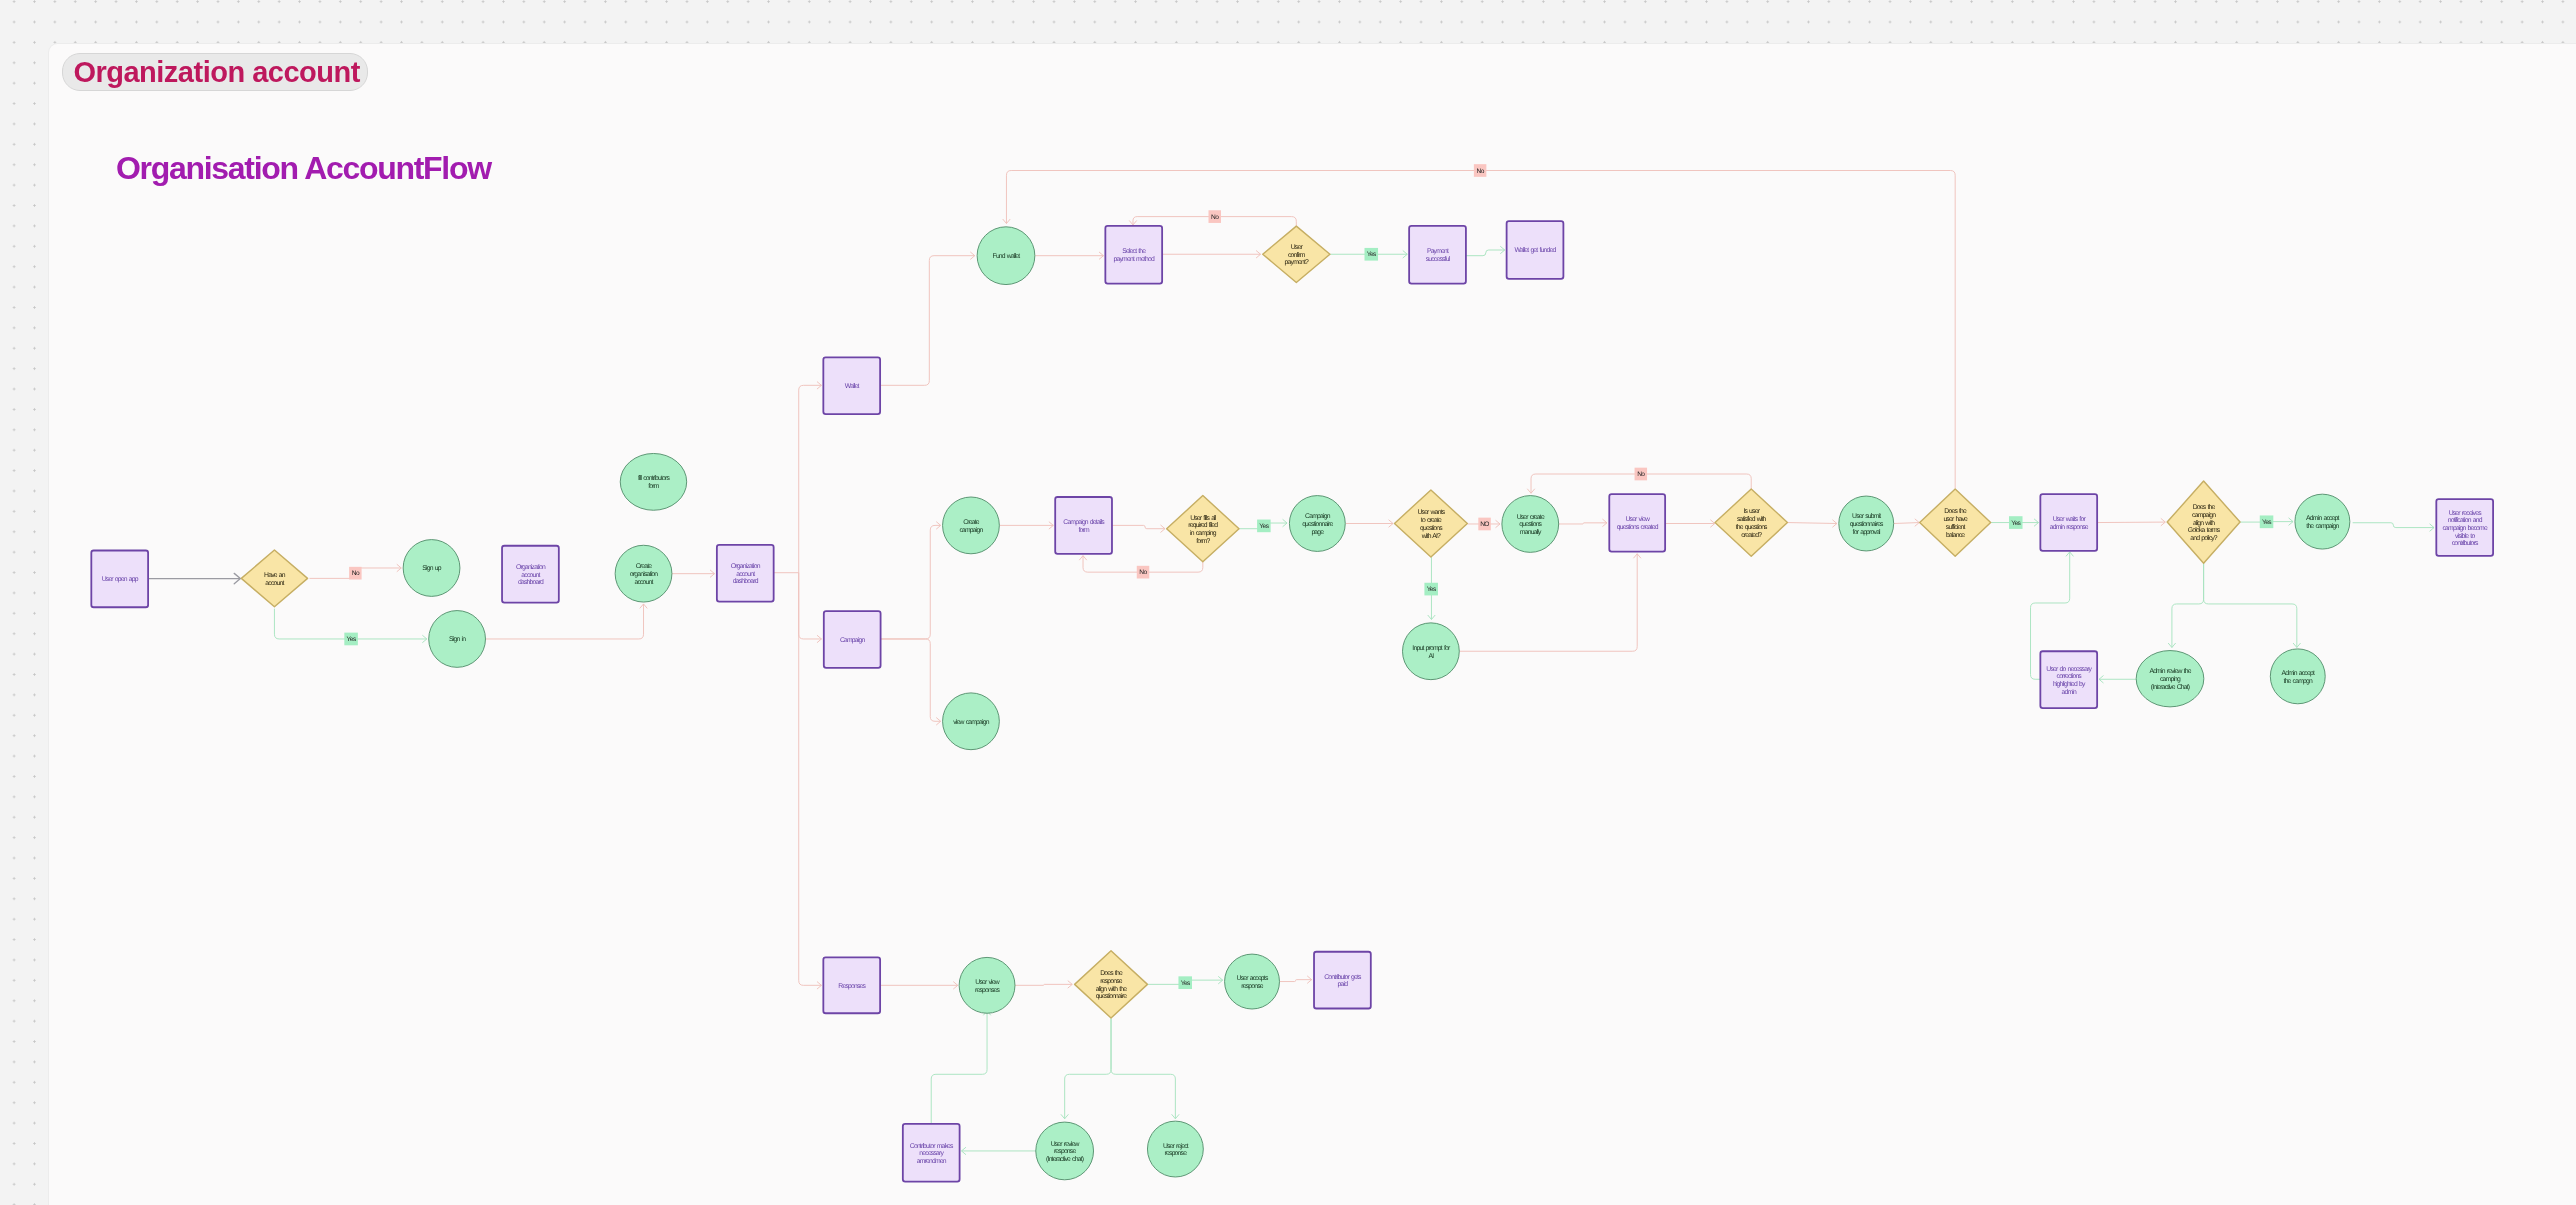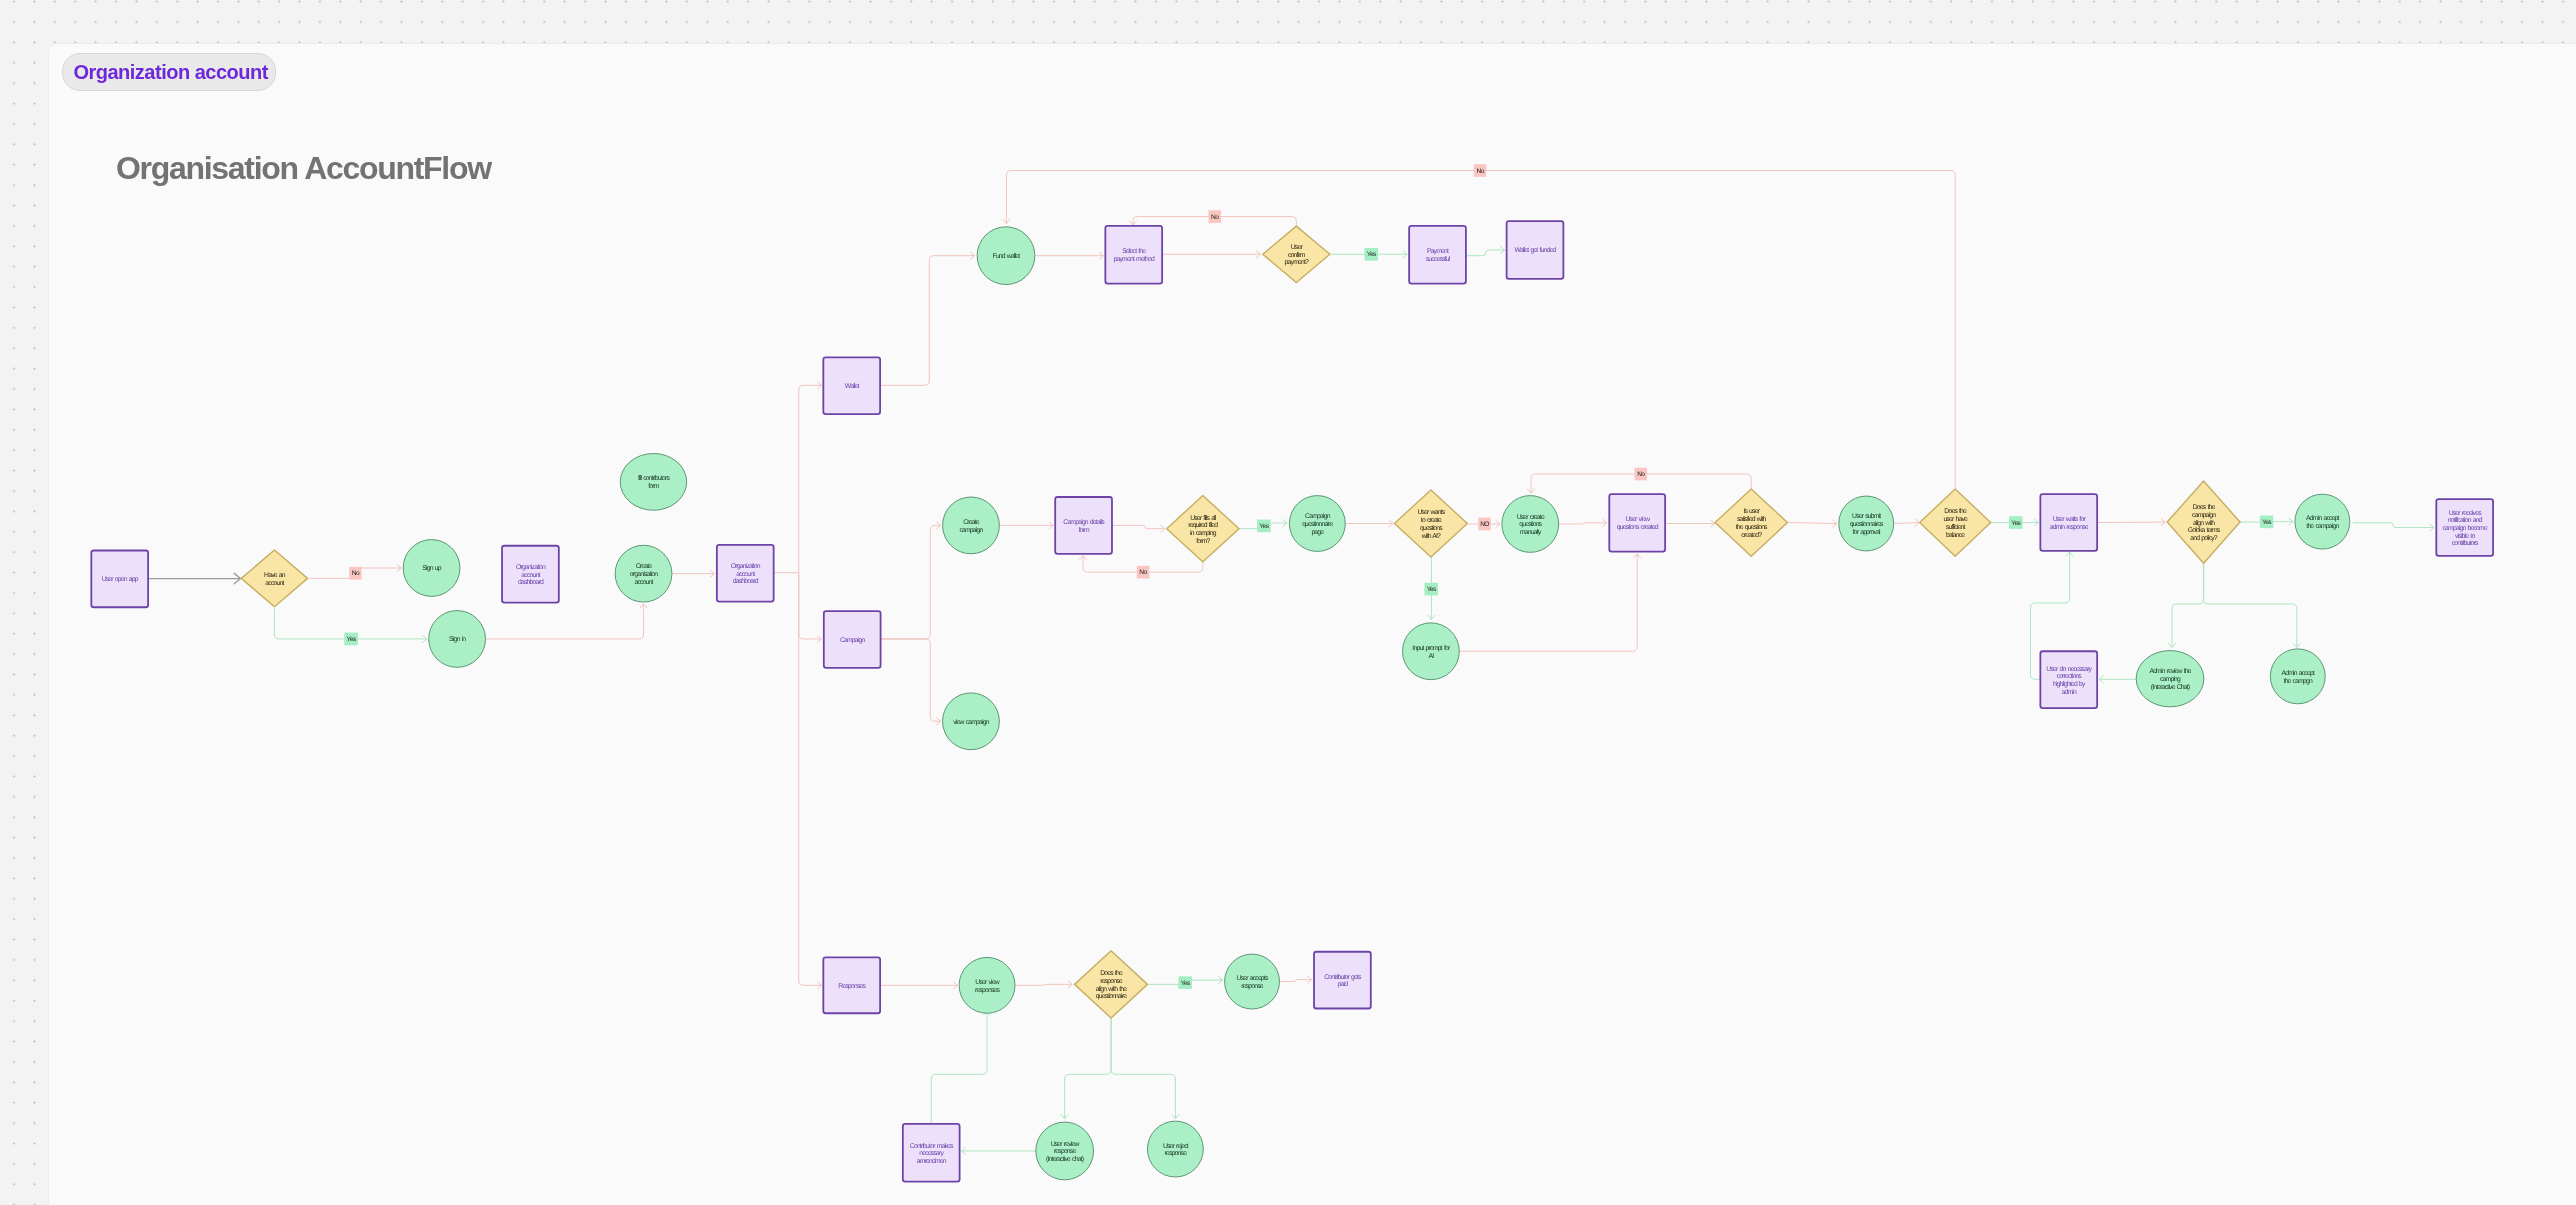--- a/index.html
+++ b/index.html
@@ -9,24 +9,24 @@
   #stage{position:relative;width:2576px;height:1206px;overflow:hidden;background:#f3f3f3;}
   #dotgrid{position:absolute;left:0;top:0;width:2576px;height:1206px;
     background-image:radial-gradient(circle at center, #c5c5c5 0.9px, rgba(0,0,0,0) 1.2px);
     background-size:20.4px 20.4px;background-position:3.9px -8.6px;}
   #frame{position:absolute;left:49px;top:44px;width:2538px;height:1173px;
     background:#fbfafa;border-radius:8.5px;
     box-shadow:0 0 0 0.9px #ececec;}
   #frametag{position:absolute;left:62px;top:53px;height:36px;
     display:flex;align-items:center;padding:0 7.6px 0 10.4px;
     background:#e9e9e9;border:0.9px solid #d6d6d6;border-radius:18px;
-    font-size:20px;font-weight:700;color:#6d28d9;letter-spacing:-0.5px;
+    font-size:29px;font-weight:700;color:#be185d;letter-spacing:-0.5px;
     white-space:nowrap;filter:opacity(100%);}
   #title{position:absolute;left:116px;top:152px;font-size:32px;font-weight:700;
-    color:#737373;letter-spacing:-1.3px;white-space:nowrap;line-height:1;filter:opacity(100%);}
+    color:#a21caf;letter-spacing:-1.3px;white-space:nowrap;line-height:1;filter:opacity(100%);}
   #flow{position:absolute;left:0;top:0;}
   .nlab{font-family:"Liberation Sans",sans-serif;-webkit-font-smoothing:antialiased;}
   svg text{filter:opacity(100%);text-rendering:geometricPrecision;}
 </style>
 </head>
 <body>
 
 <div id="stage">
   <div id="dotgrid"></div>
   <div id="frame"></div>

